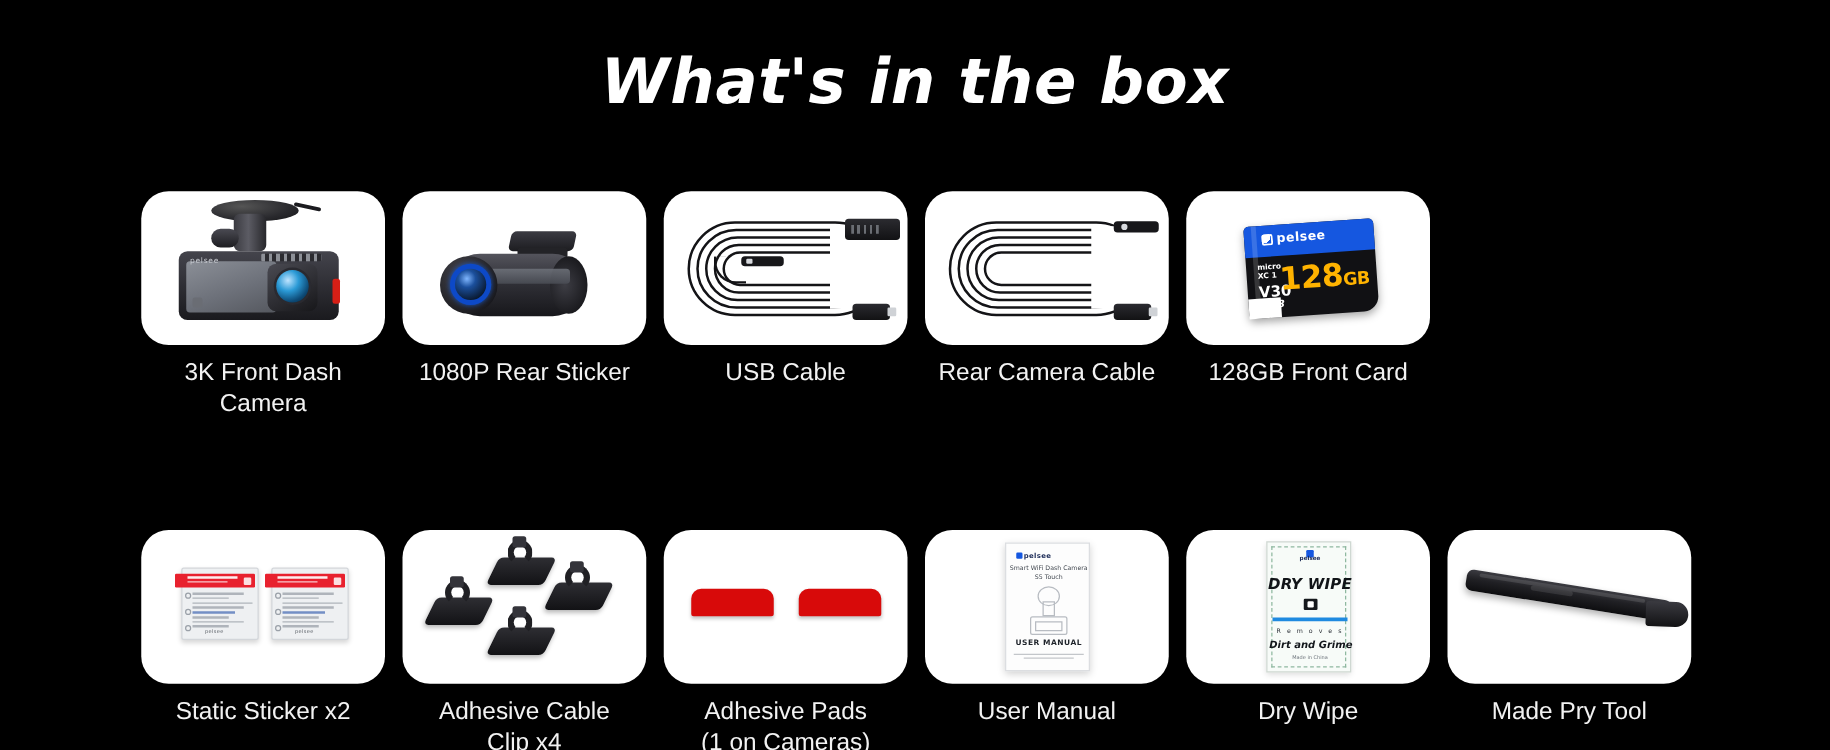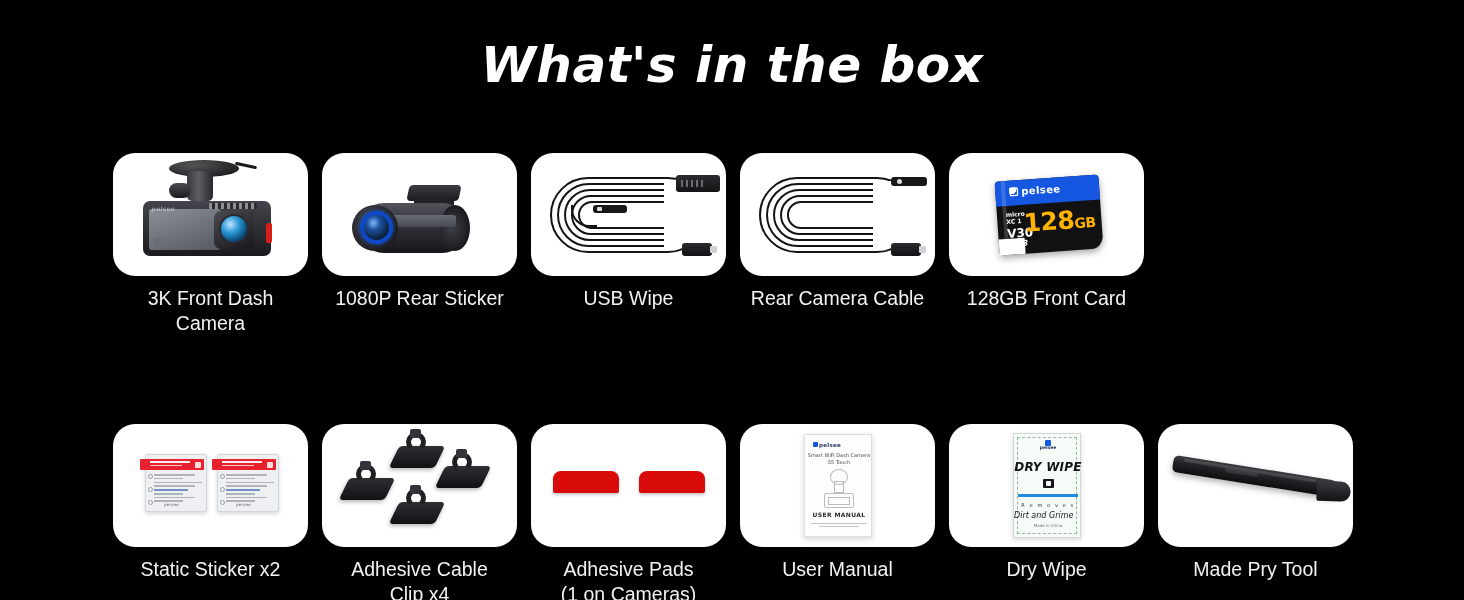--- a/index.html
+++ b/index.html
@@ -454,22 +454,22 @@
   .wipe-bar {
     position:absolute; left:4px; top:60px; width:60px; height:3px;
     background:#1f8ae0;
   }
   .wipe-removes {
     position:absolute; left:0; top:68px; width:68px; text-align:center;
     color:#2a2f36; font-size:5px; letter-spacing:1.6px;
     font-family:"DejaVu Sans", sans-serif;
   }
   .wipe-dirt {
-    position:absolute; left:0; top:77px; width:68px; text-align:left;
-    color:#12161b; font-size:8px; font-weight:400; font-style:italic;
+    position:absolute; left:0; top:77px; width:68px; text-align:right;
+    color:#12161b; font-size:8px; font-weight:700; font-style:italic;
     font-family:"DejaVu Sans", sans-serif;
   }
   .wipe-made {
     position:absolute; left:0; bottom:9px; width:68px; text-align:center;
     color:#6c737b; font-size:4px; font-family:"DejaVu Sans", sans-serif;
   }
 
   
   .pry {
     position: absolute; left: 14px; top: 44px; width: 168px; height: 17px;
@@ -551,21 +551,21 @@
                 <i></i>
                 <i></i>
               </div>
             <div class="coil-mask"></div>
             <div class="mini-tail"></div>
             <div class="mini-plug"></div>
             <div class="usb-a"></div>
             <div class="usb-c"></div>
           </div>
         </div>
-        <div class="caption">USB Wipe</div>
+        <div class="caption">USB Cable</div>
       </div>
 
       <div class="item">
         <div class="card">
           <div class="art">
             <div class="coil">
                 <i></i>
                 <i></i>
                 <i></i>
                 <i></i>

